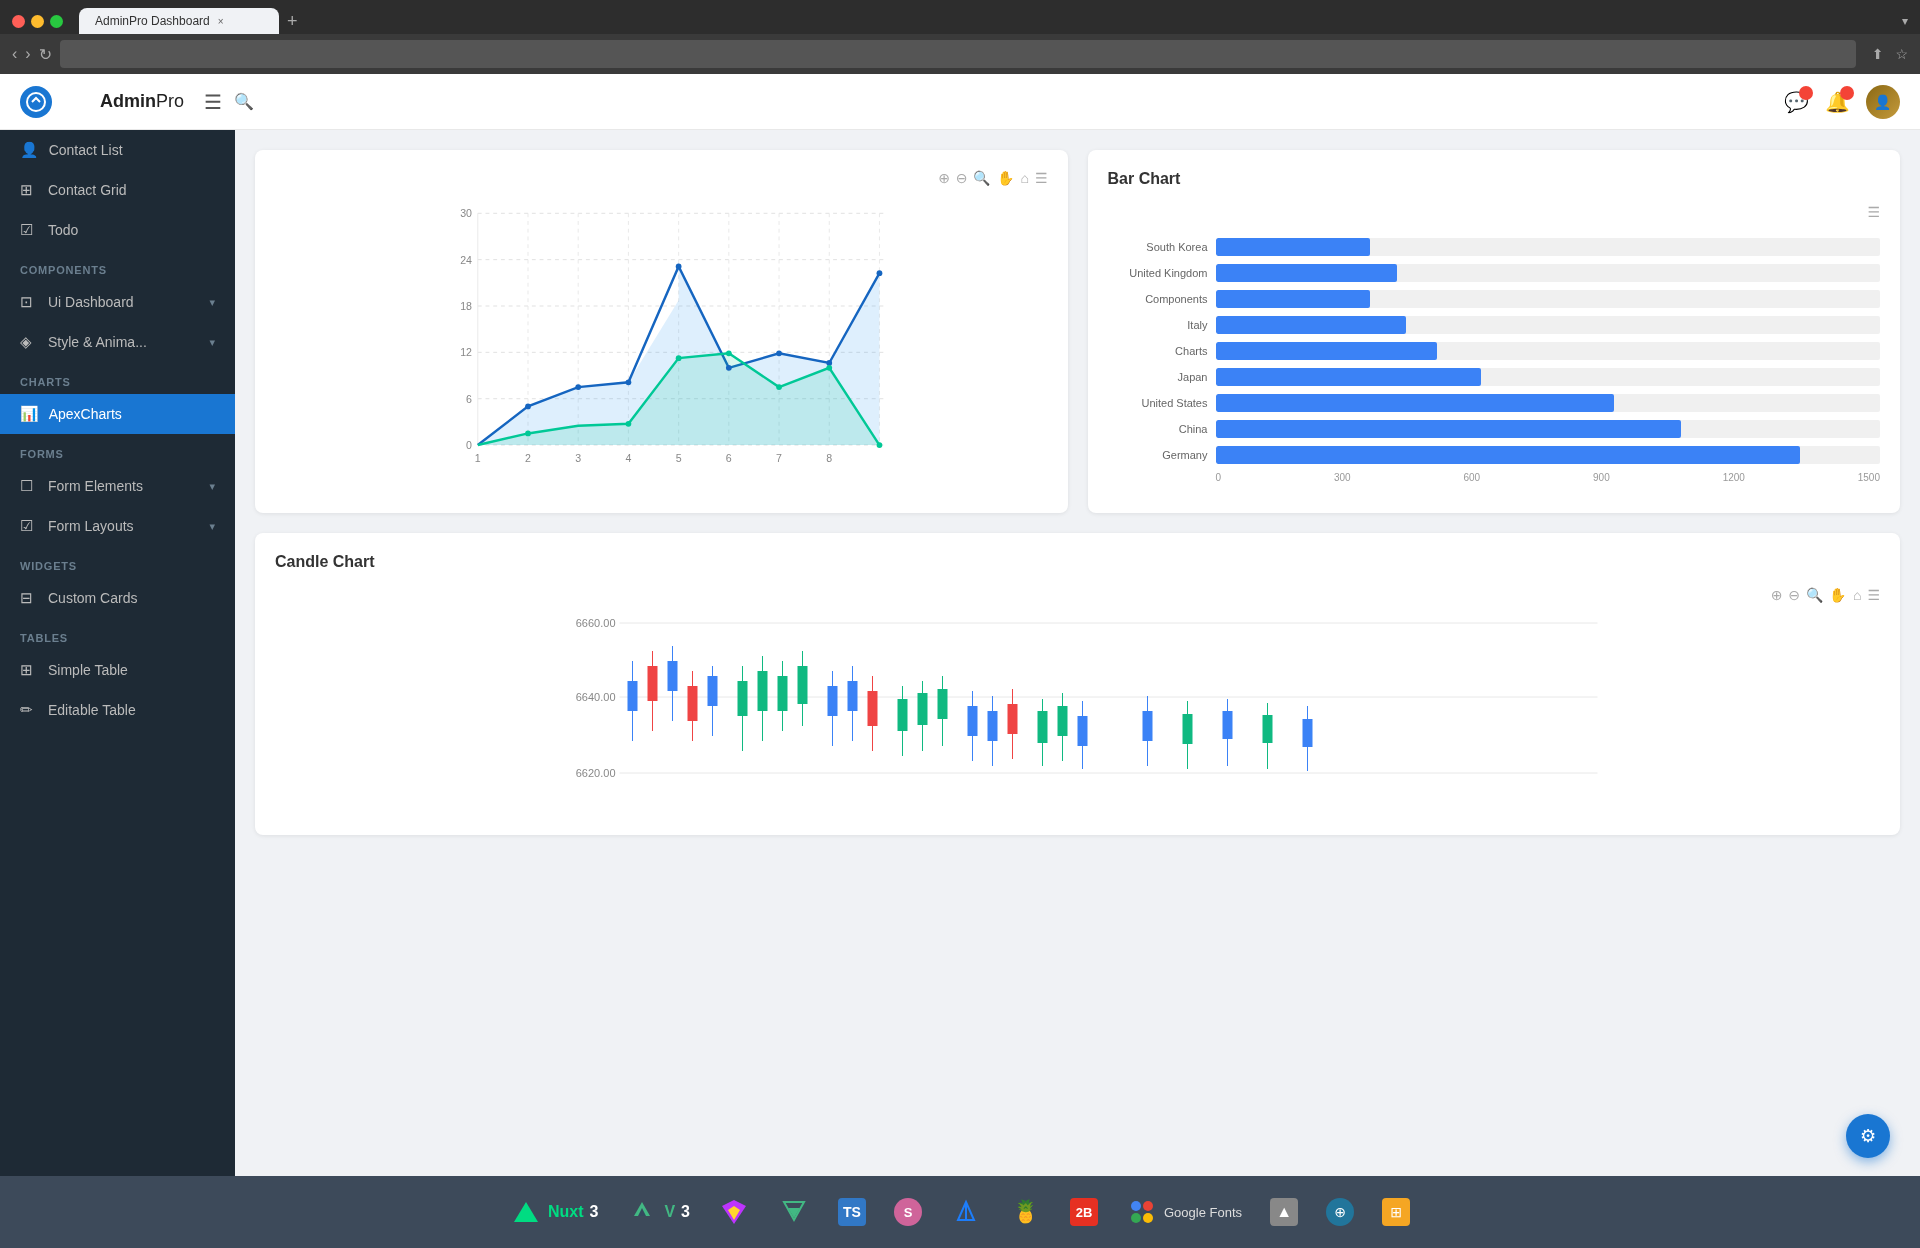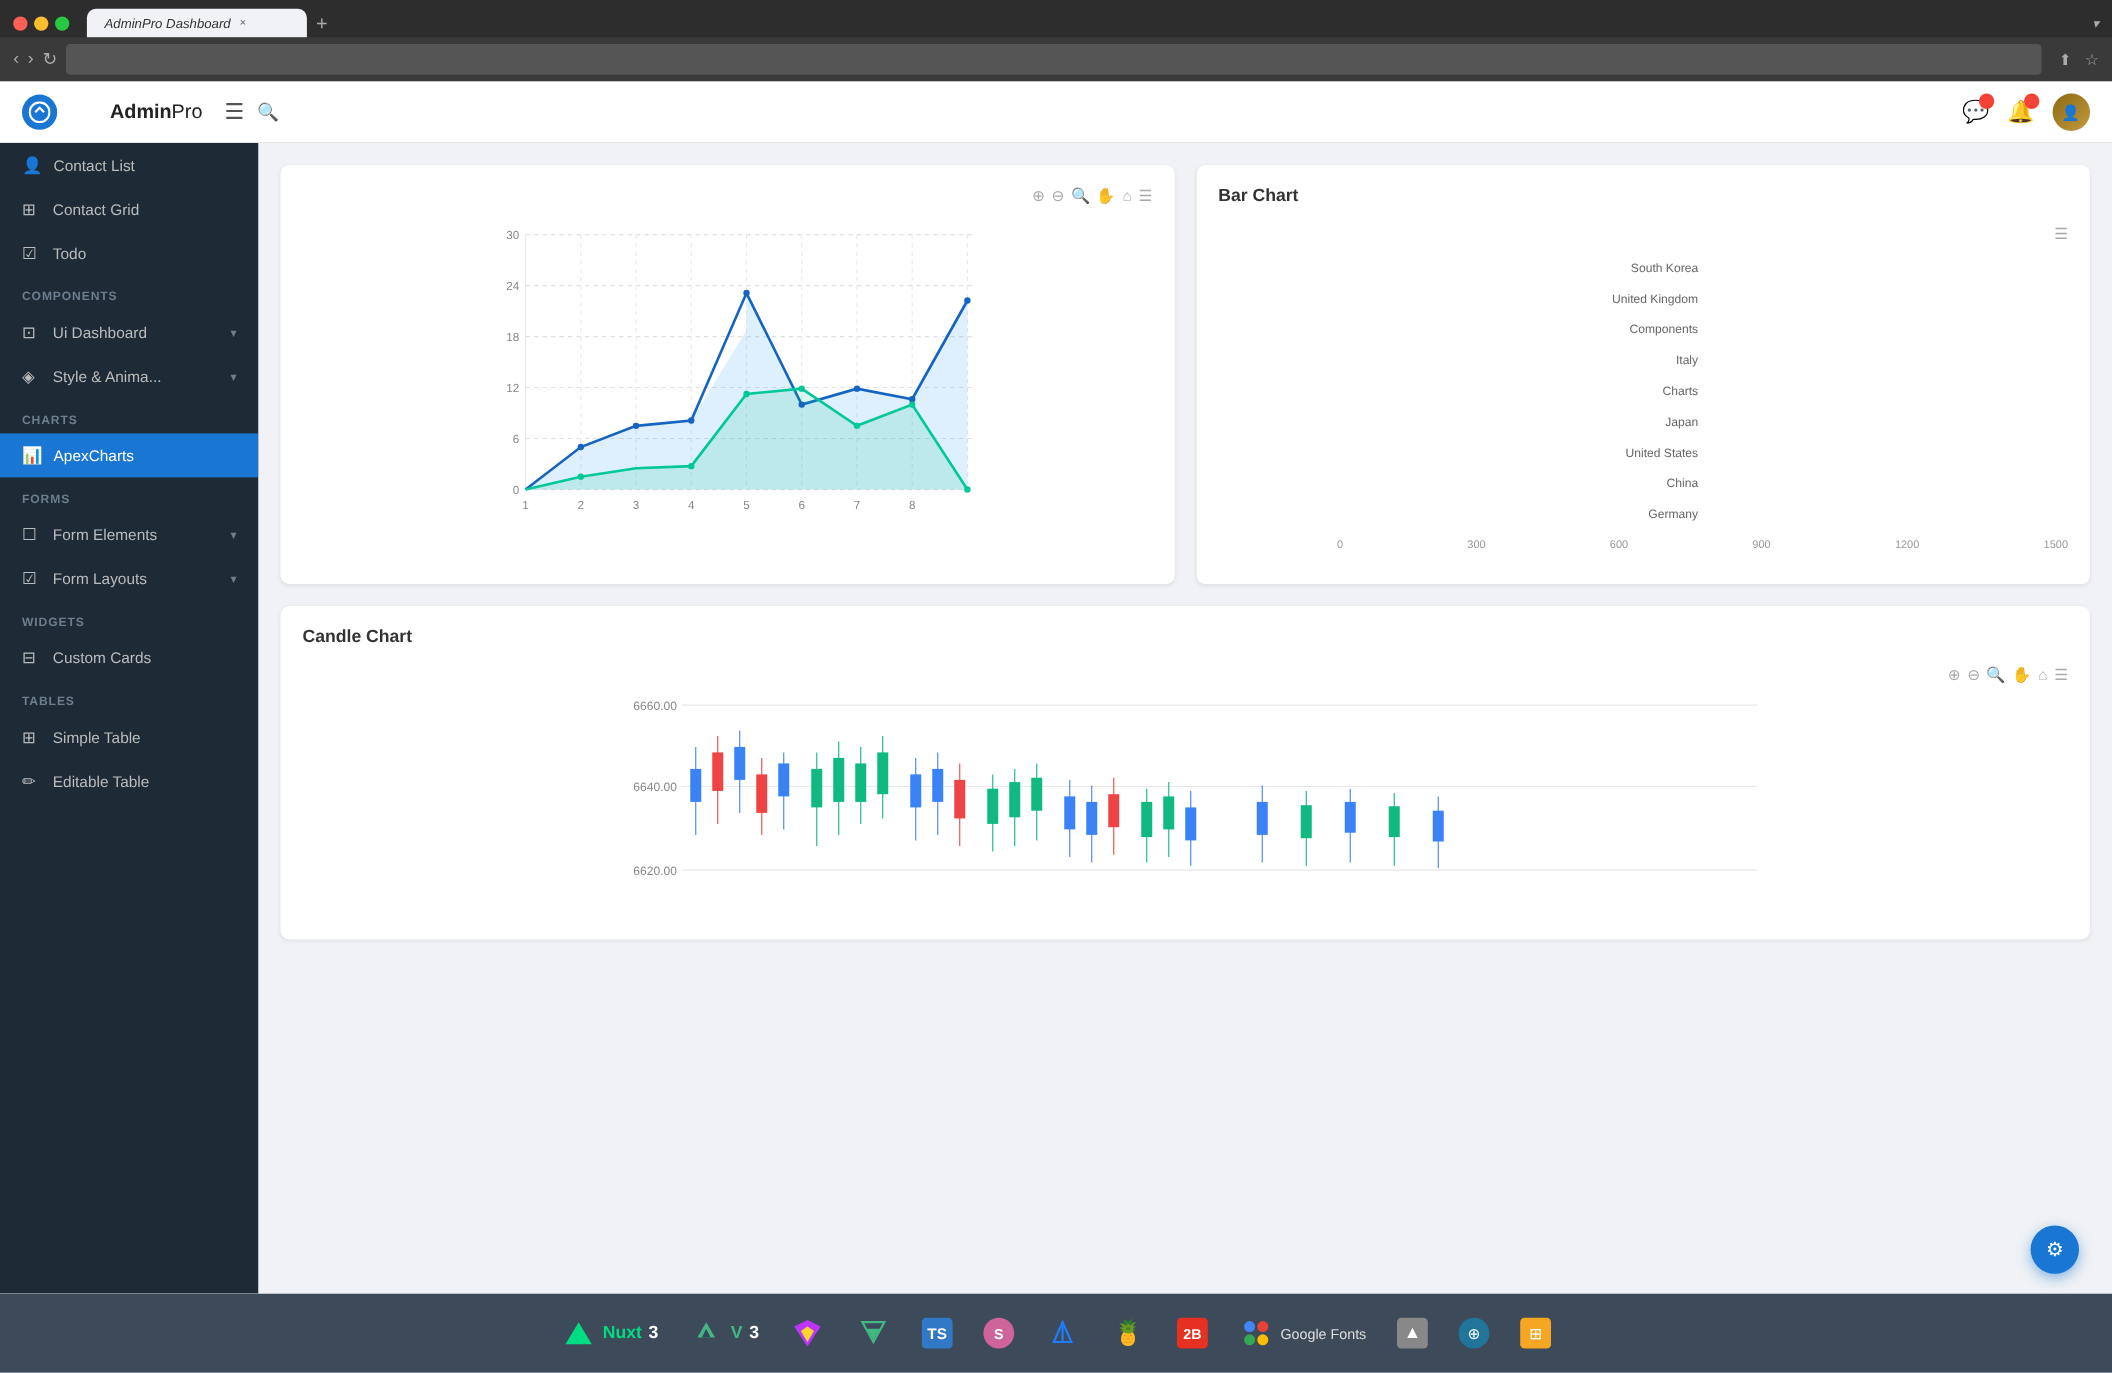--- a/index.html
+++ b/index.html
@@ -10,21 +10,20 @@
       background: #2d2d2d;
       height: 74px;
       display: flex;
       flex-direction: column;
     }
     .browser-tabs {
       display: flex;
       align-items: center;
       padding: 8px 12px 0;
       gap: 4px;
-      font-style: italic;
     }
     .browser-controls {
       display: flex;
       gap: 6px;
       align-items: center;
       margin-right: 12px;
     }
     .dot { width: 13px; height: 13px; border-radius: 50%; }
     .dot-red { background: #ff5f57; }
     .dot-yellow { background: #febc2e; }
@@ -213,21 +212,20 @@
 
     
     .bar-chart-container {
       padding: 10px 0;
     }
     .bar-row {
       display: flex;
       align-items: center;
       margin-bottom: 8px;
       gap: 8px;
-      flex-direction: column;
     }
     .bar-label {
       font-size: 11px;
       color: #666;
       text-align: right;
       min-width: 100px;
     }
     .bar-track {
       flex: 1;
       height: 18px;

